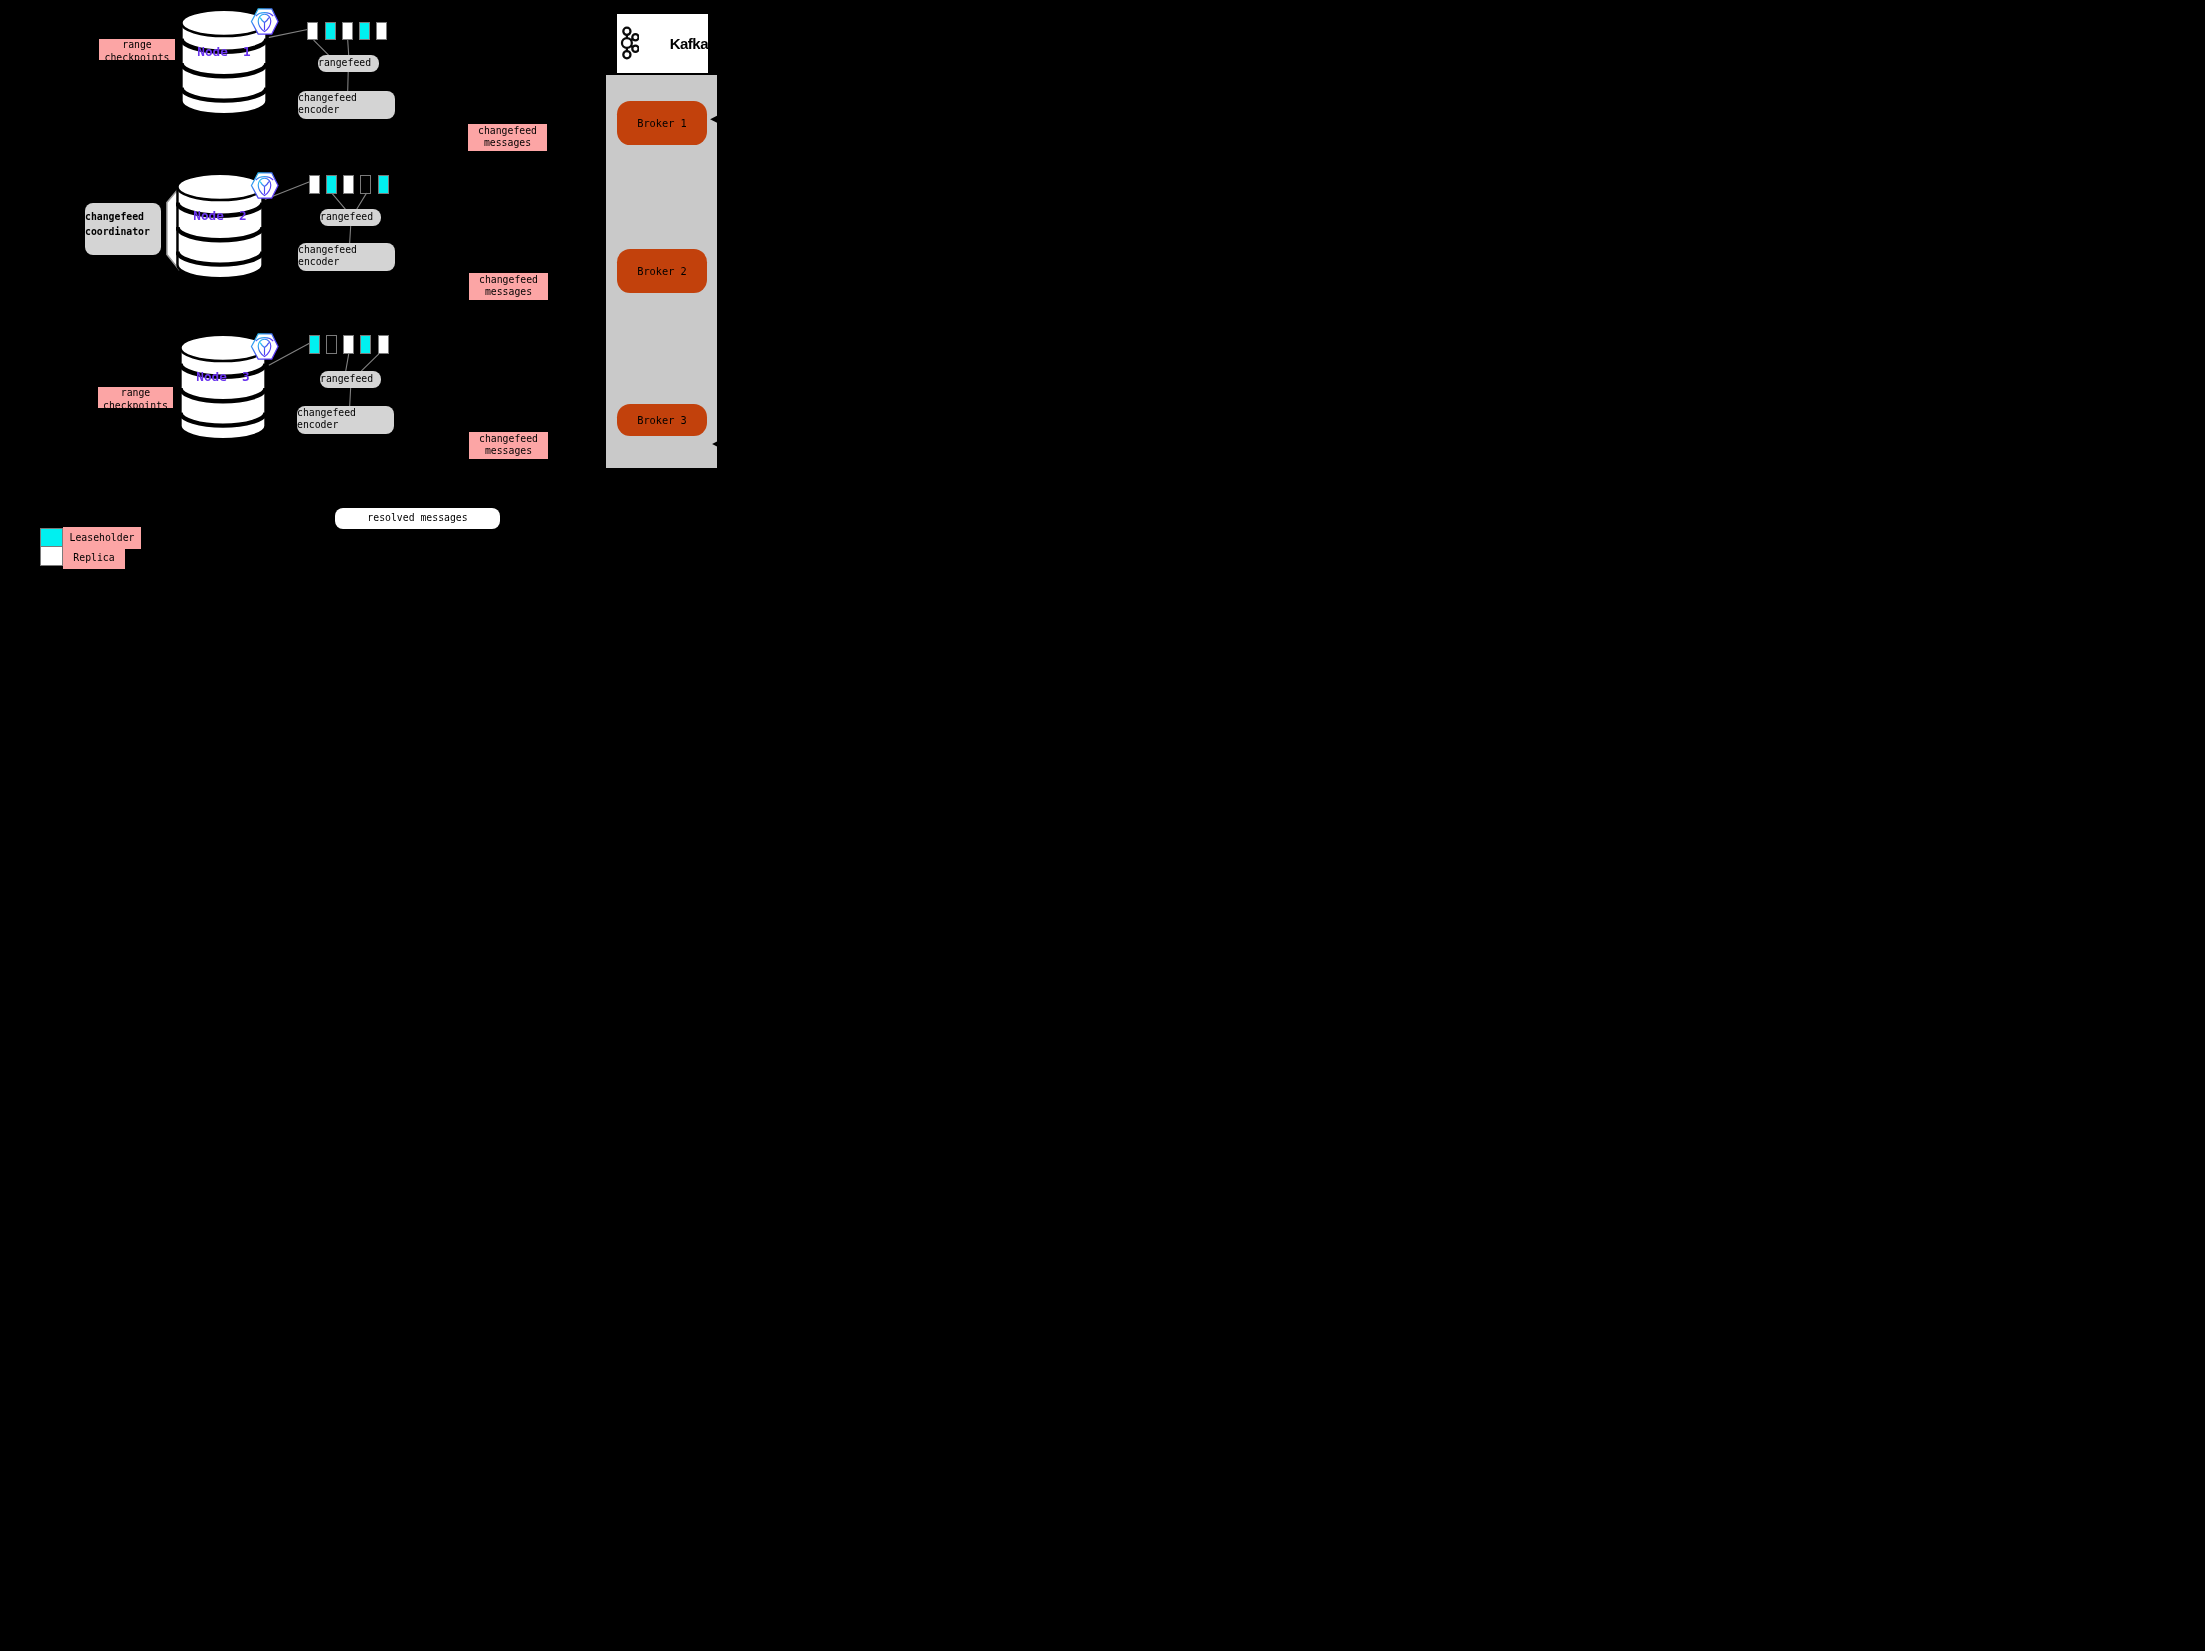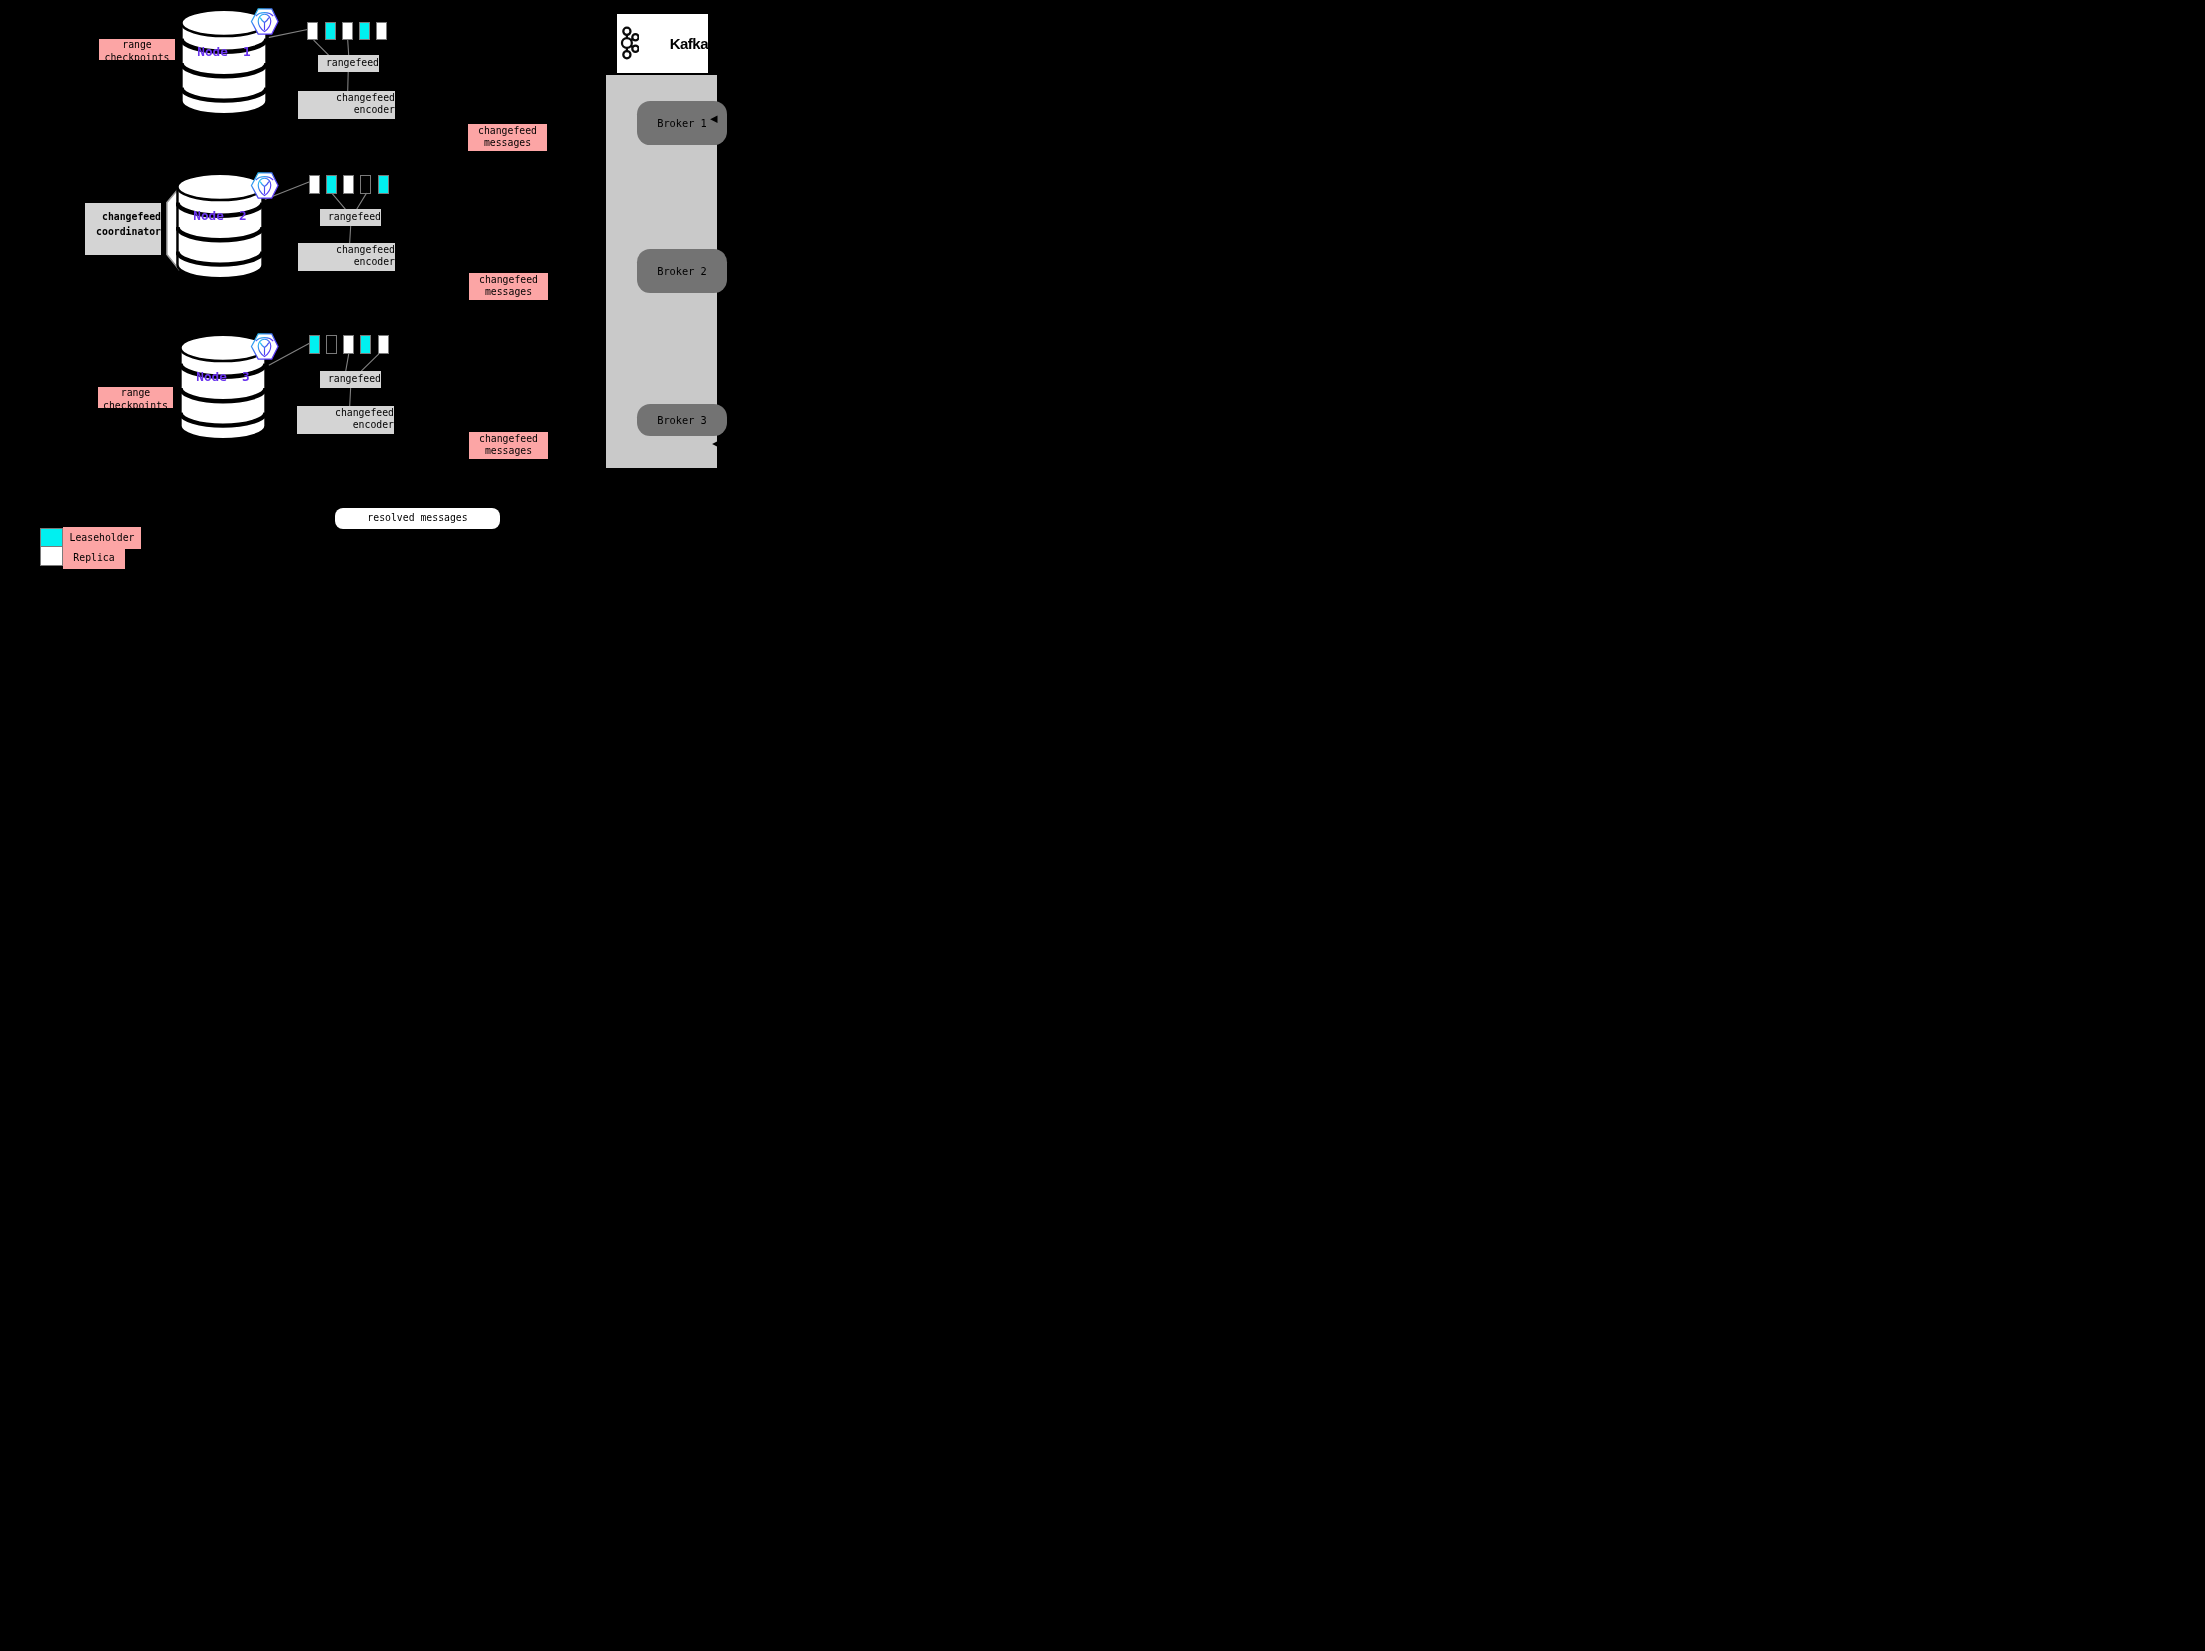--- a/index.html
+++ b/index.html
@@ -1,33 +1,33 @@
 <!DOCTYPE html>
 <html style="font-size:7.8px"><head>
 <meta charset="utf-8">
 <style>
   html,body{margin:0;padding:0;background:#000;}
   .canvas{position:relative;width:769px;height:576px;background:#000;overflow:hidden;
           font-family:"DejaVu Sans Mono", monospace;}
   .abs{position:absolute;}
   .wlabel{position:absolute;background:#fca5a5;color:#000;text-align:center;overflow:hidden;
           font-family:"DejaVu Sans Mono", monospace;}
-  .glabel{position:absolute;background:#D4D4D4;color:#000;text-align:right;overflow:hidden;
-          font-family:"DejaVu Sans Mono", monospace;}
+  .glabel{position:absolute;background:#D4D4D4;color:#000;text-align:left;overflow:hidden;
+          font-family:"DejaVu Sans Mono", monospace;border-radius:8px;}
   .lab20{font-size:9.8px;line-height:12.7px;}
   .node-label{position:absolute;width:88px;text-align:center;font-weight:bold;font-size:12.7px;
               color:#6933EE;white-space:pre;z-index:4;}
   .sq{position:absolute;width:10.8px;height:18.6px;border:1.5px solid #7A7A7A;box-sizing:border-box;z-index:3;}
   .sq-leaseholder{background:#00F0F0;}
   .sq-replica{background:#FFFFFF;}
   .sq-empty{background:transparent;}
   .pill{position:absolute;background:#fff;color:#000;border-radius:8px;text-align:center;
         font-size:9.8px;line-height:20.6px;z-index:3;}
-  .broker{position:absolute;background:#737373;border-radius:13.2px;text-align:center;color:#000;
-          font-size:10.3px;z-index:3;display:flex;align-items:center;justify-content:center;margin-left:20px;}
+  .broker{position:absolute;background:#c2410c;border-radius:13.2px;text-align:center;color:#000;
+          font-size:10.3px;z-index:3;display:flex;align-items:center;justify-content:center;}
   .kcol{position:absolute;background:#C9C9C9;z-index:2;}
   .kafkabox{position:absolute;background:#fff;z-index:3;display:flex;align-items:center;justify-content:space-between;gap:4.9px;}
   .kafkaword{font-family:"Liberation Sans", sans-serif;font-weight:bold;font-size:15px;color:#000;letter-spacing:-0.5px;}
   svg.layer{position:absolute;left:0;top:0;z-index:1;}
   svg.toplayer{position:absolute;left:0;top:0;z-index:6;pointer-events:none;}
   .cyl{position:absolute;z-index:2;}
   .hex{position:absolute;z-index:5;}
   .legend-swatch{position:absolute;width:23px;height:20px;border:1.5px solid #7A7A7A;box-sizing:border-box;z-index:3;}
 </style>
 </head>

